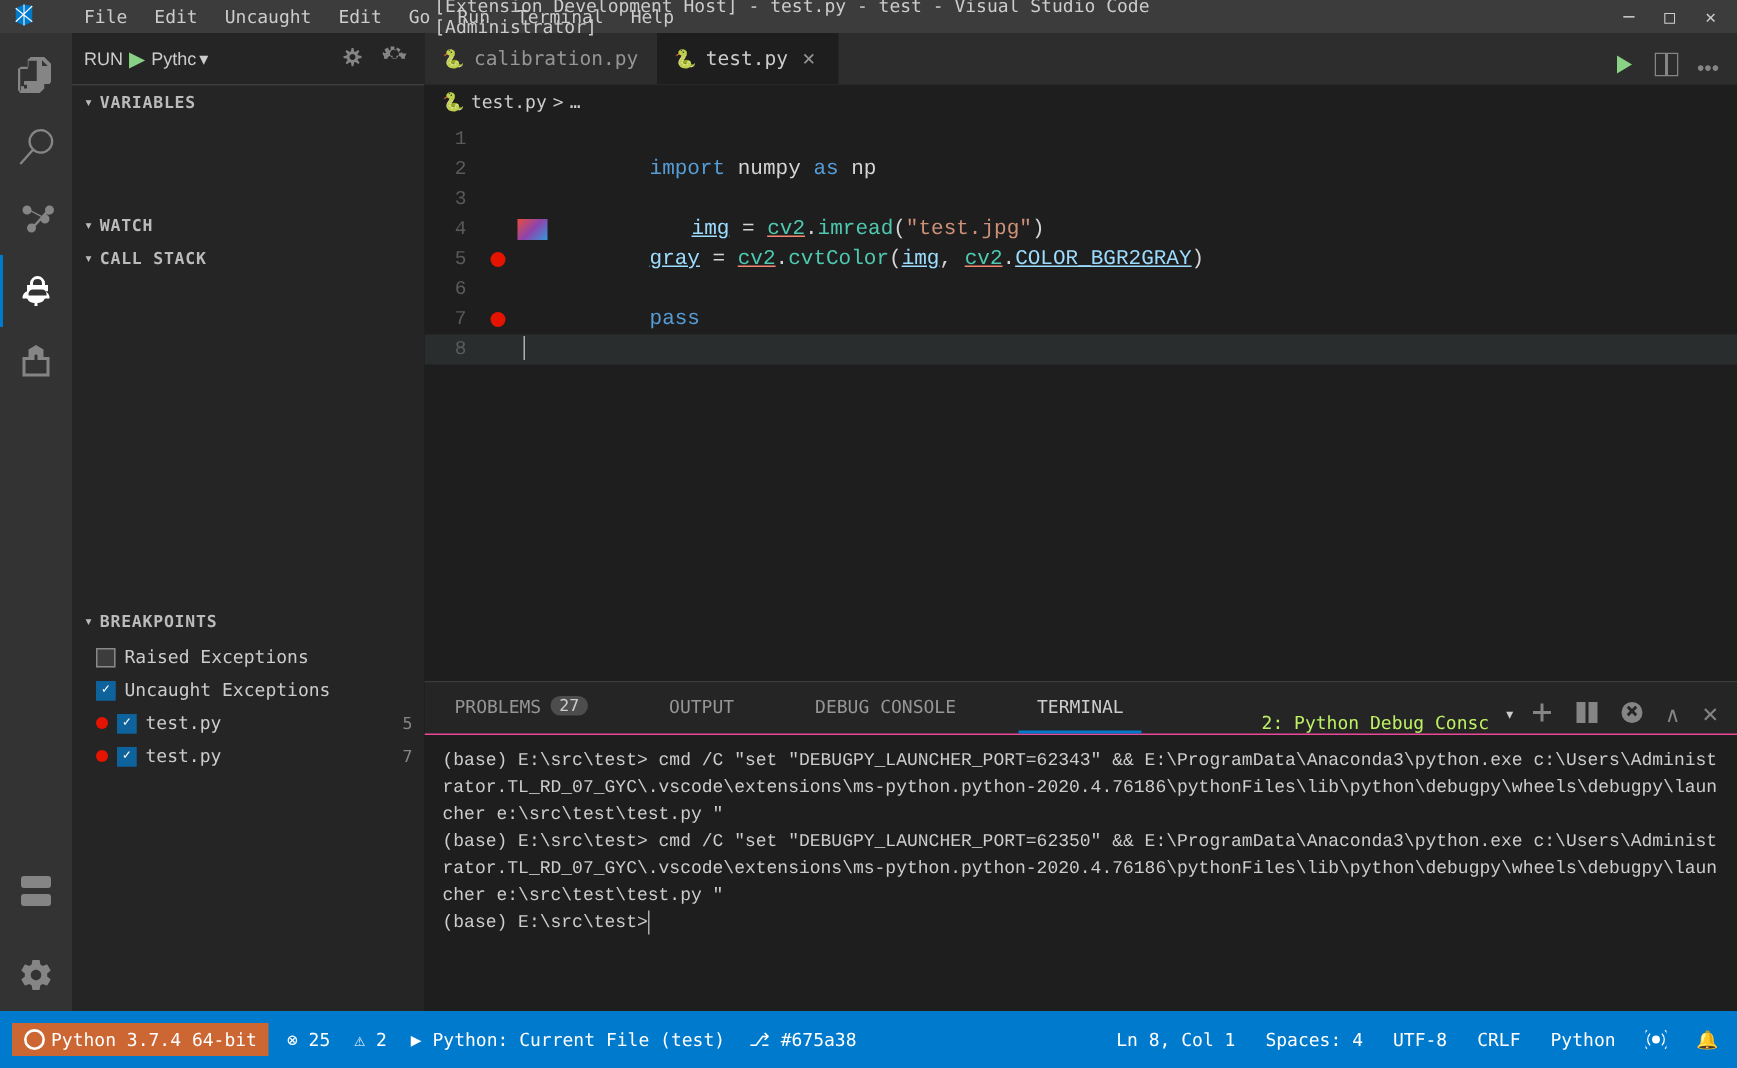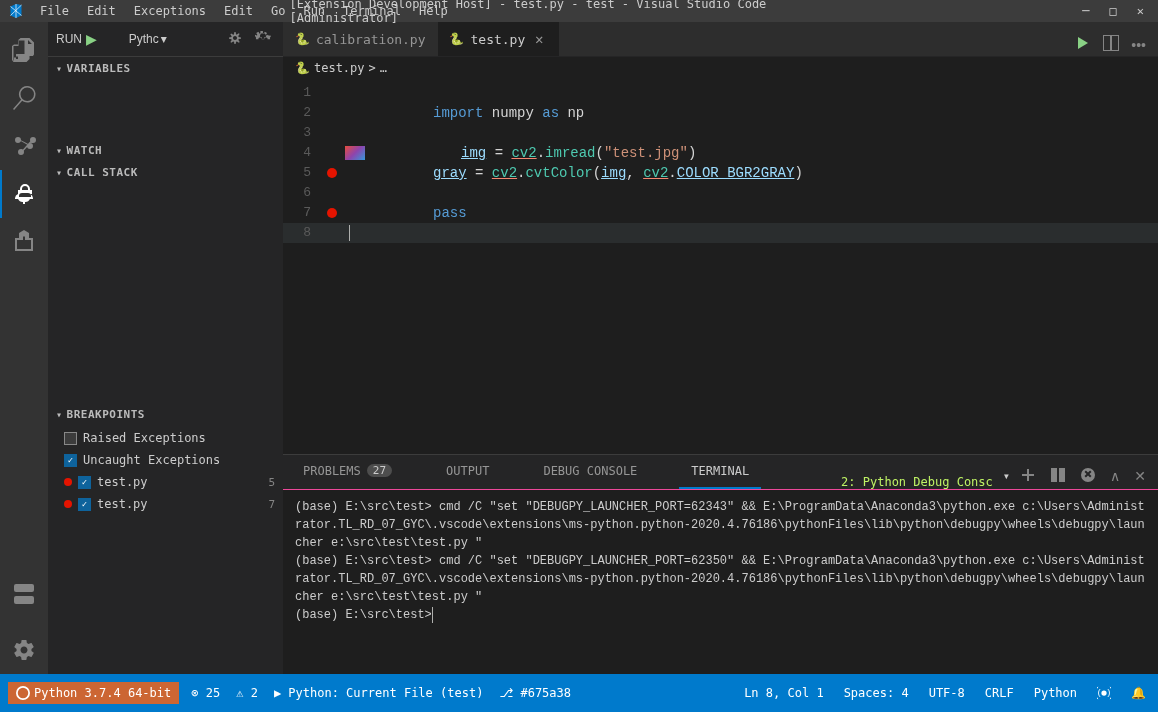--- a/index.html
+++ b/index.html
@@ -20,22 +20,22 @@
       background: #3c3c3c;
       height: 22px;
       display: flex;
       align-items: center;
       justify-content: space-between;
       padding: 0 8px;
       flex-shrink: 0;
     }
     .titlebar-left {
       display: flex;
-      align-items: center;
-      gap: 8px;
+      align-items: flex-start;
+      gap: 24px;
     }
     .titlebar-icon {
       width: 16px;
       height: 16px;
     }
     .titlebar-menu {
       display: flex;
       gap: 2px;
     }
     .titlebar-menu span {
@@ -134,21 +134,20 @@
     }
     .python-selector {
       background: transparent;
       border: none;
       color: #cccccc;
       cursor: pointer;
       font-size: 12px;
       display: flex;
       align-items: center;
       gap: 2px;
-      margin-left: 28px;
     }
     .toolbar-icon-btn {
       background: transparent;
       border: none;
       color: #858585;
       cursor: pointer;
       font-size: 14px;
       padding: 2px 4px;
     }
 
@@ -489,21 +488,21 @@
 
 <div class="titlebar">
   <div class="titlebar-left">
     <svg class="titlebar-icon" viewBox="0 0 16 16" fill="none">
       <path d="M13.5 2L8 1L2.5 3.5v9L8 15l5.5-2.5V2z" fill="#007acc"></path>
       <path d="M8 1v14M2.5 3.5L13.5 12.5M13.5 2L2.5 12.5" stroke="white" stroke-width="0.7"></path>
     </svg>
     <div class="titlebar-menu">
       <span>File</span>
       <span>Edit</span>
-      <span>Exceptions</span>
+      <span>Uncaught</span>
       <span>Edit</span>
       <span>Go</span>
       <span>Run</span>
       <span>Terminal</span>
       <span>Help</span>
     </div>
   </div>
   <div class="titlebar-center">[Extension Development Host] - test.py - test - Visual Studio Code [Administrator]</div>
   <div class="titlebar-controls">
     <span>─</span>

